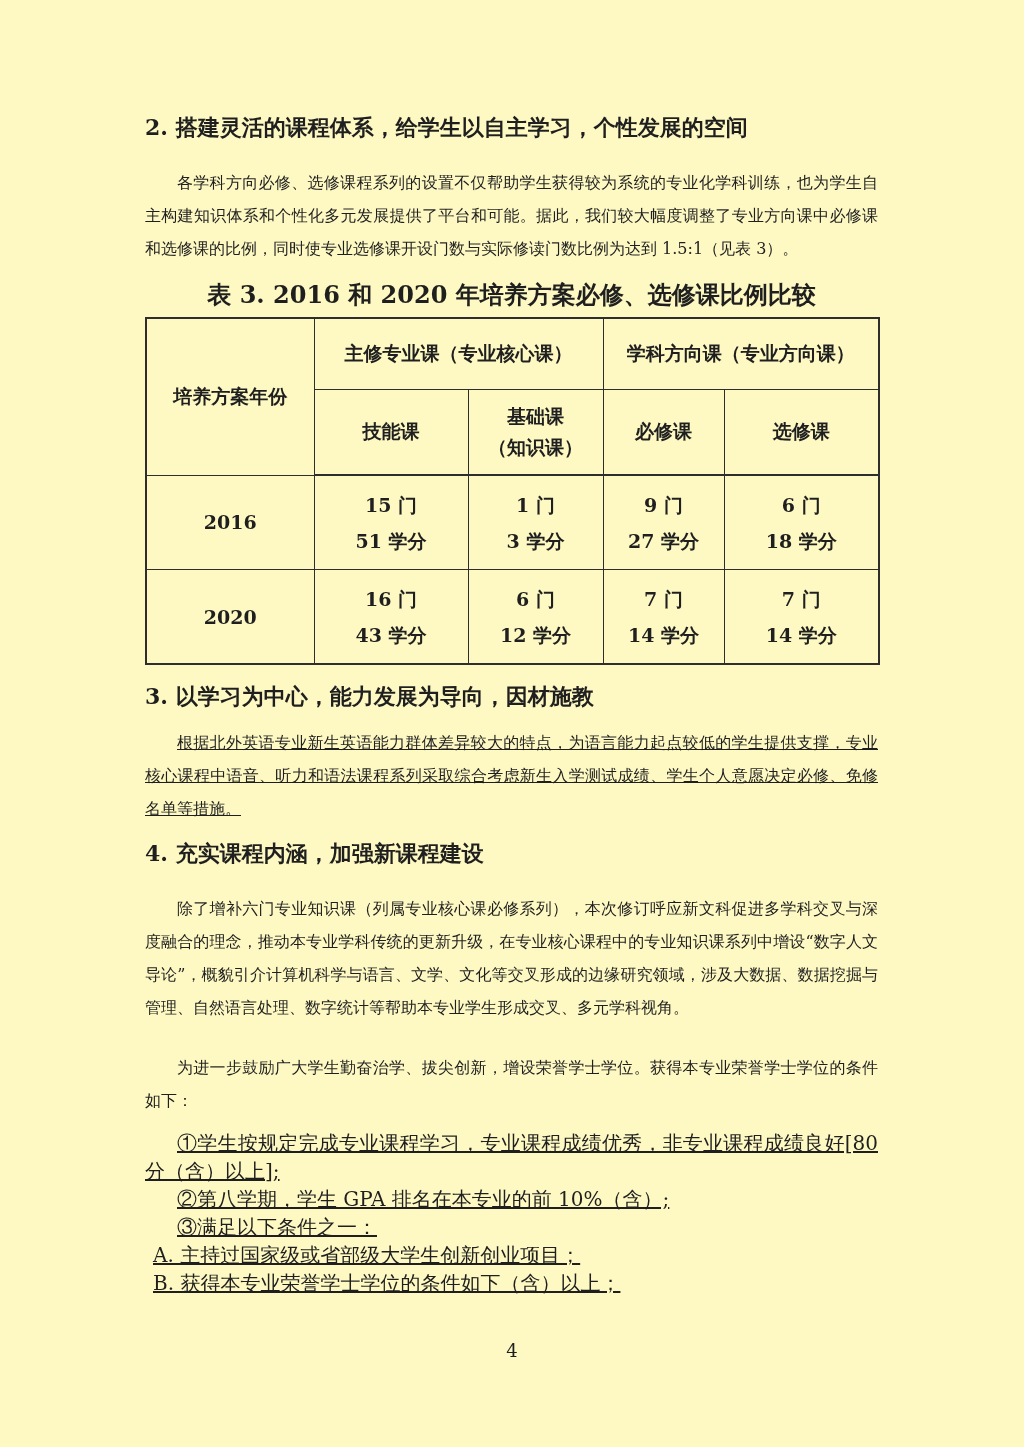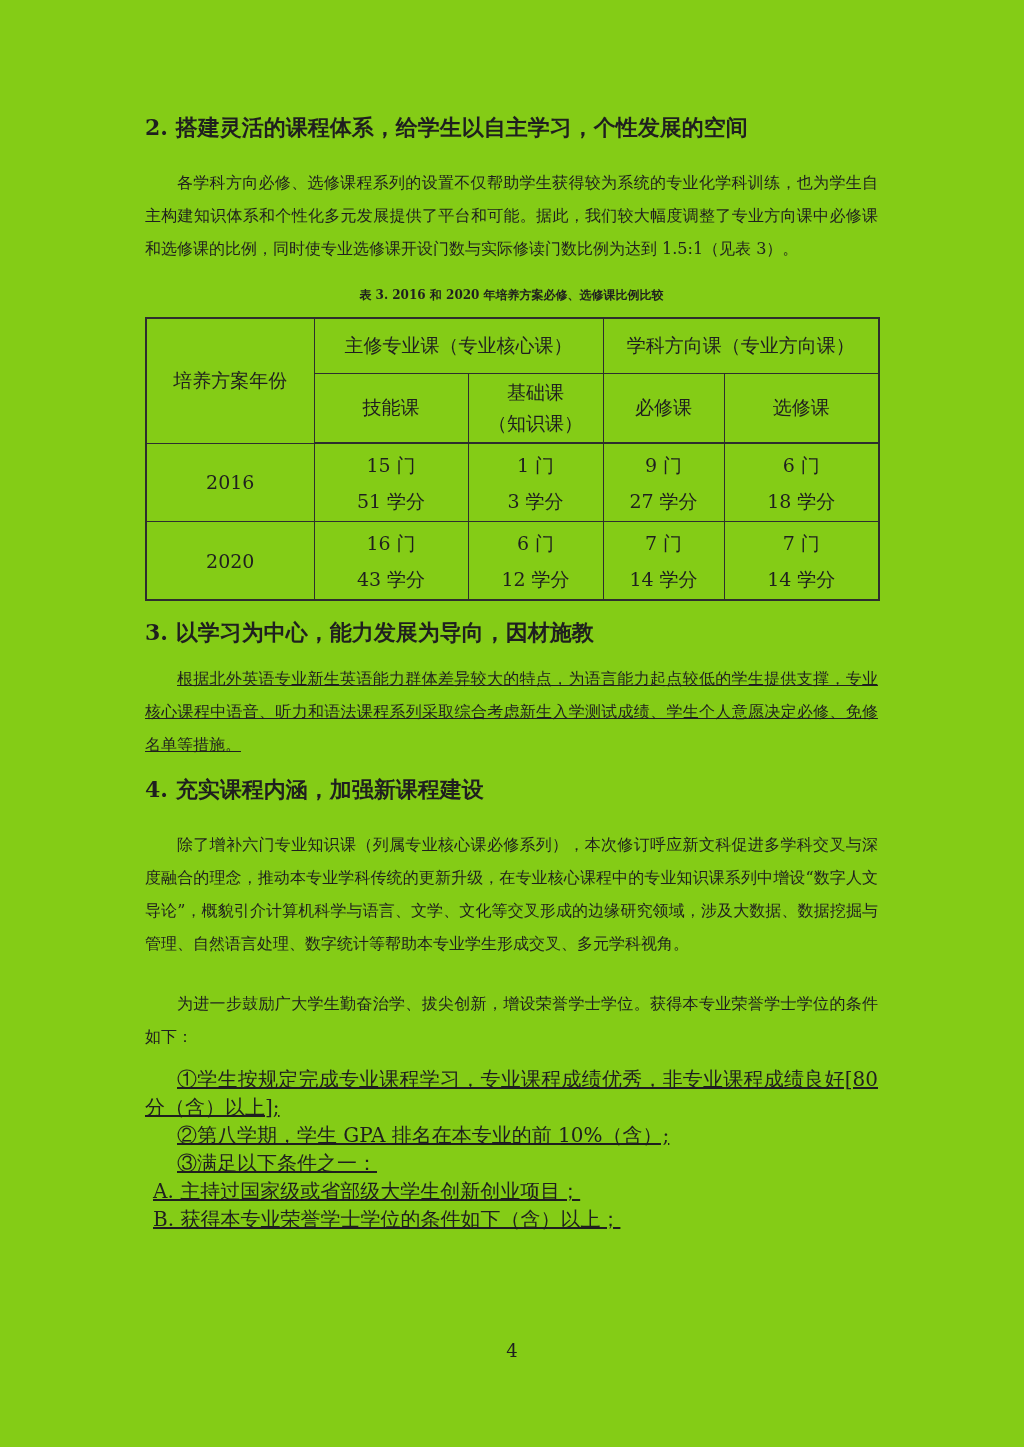--- a/index.html
+++ b/index.html
@@ -1,20 +1,20 @@
 <!DOCTYPE html>
 <html><head>
 <meta charset="utf-8">
 <style>
   html, body { margin: 0; padding: 0; background: #ffffff; }
   .page {
     position: relative;
     width: 1024px;
     height: 1447px;
-    background: #84cc16;
+    background: #fef9c3;
     color: #1f1f1f;
     font-family: "DejaVu Serif", "Liberation Serif", serif;
     overflow: hidden;
     margin: 0 auto;
   }
   .content {
     position: absolute;
     left: 145px;
     top: 0;
     width: 733px;
@@ -34,38 +34,39 @@
     margin: 24px 0 0 0;
     font-size: 16px;
     line-height: 33px;
     text-align: justify;
     text-indent: 2em;
   }
   .p3 { margin-top: 15px; text-decoration: underline; }
   .p5 { margin-top: 27px; }
   .tbl-caption {
     margin-top: 16px;
-    font-size: 12px;
+    font-size: 24px;
     font-weight: bold;
     line-height: 28px;
     text-align: center;
   }
   table.cmp {
     margin-top: 8px;
     width: 733px;
     border-collapse: collapse;
     table-layout: fixed;
     border: 2px solid #2e2e2e;
   }
   table.cmp td {
     border: 1px solid #2e2e2e;
     text-align: center;
     vertical-align: middle;
     font-size: 19px;
-    padding: 0;
+    padding: 8px;
+    font-weight: bold;
   }
   tr.group-row td { height: 54px; }
   tr.sub-row td { height: 68px; border-bottom-width: 2px; }
   tr.sub-row td div { line-height: 31px; }
   tr.data-row td { height: 77px; }
   tr.data-row td div { line-height: 36px; }
   .honors { margin-top: 12px; text-decoration: underline; }
   .honors p {
     margin: 0;
     font-size: 20px;

